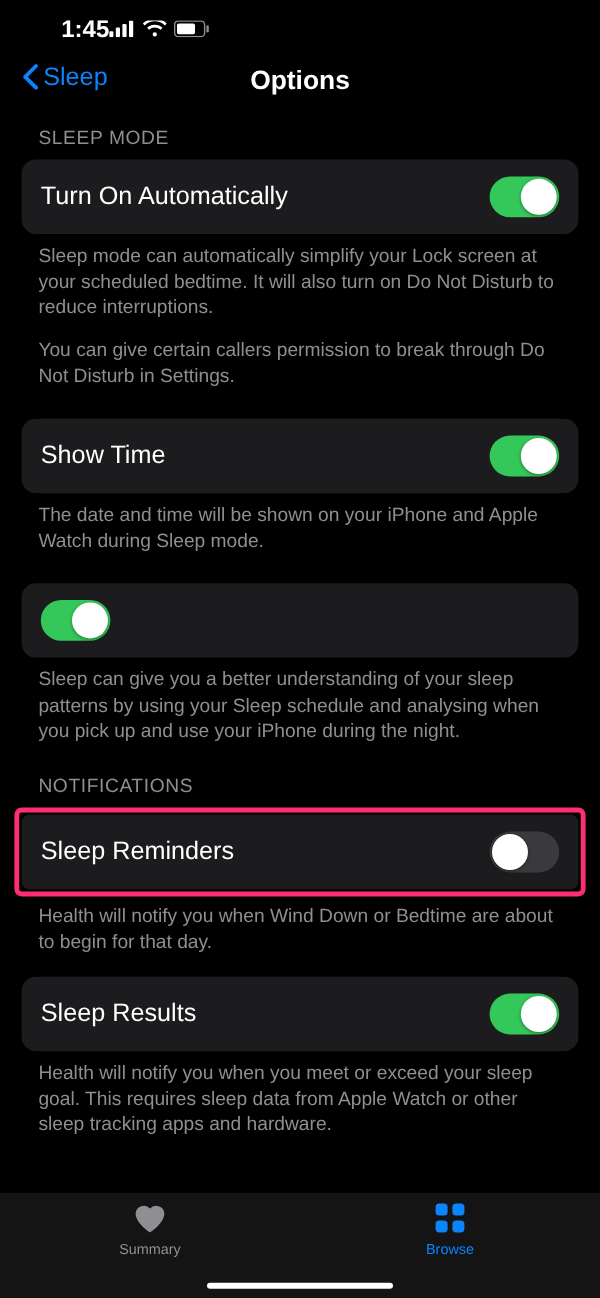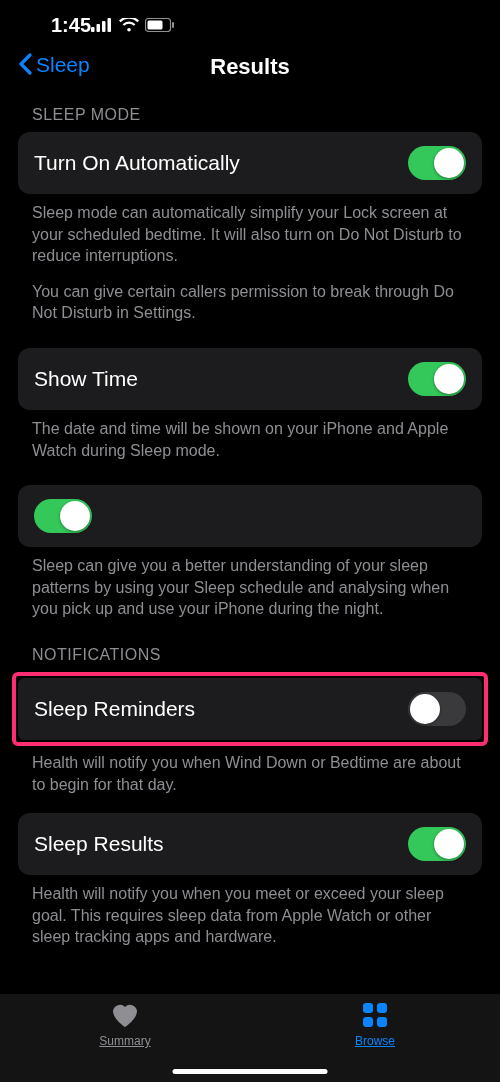--- a/index.html
+++ b/index.html
@@ -106,21 +106,20 @@
   padding-top: 8px;
 }
 .tab {
   flex: 1;
   display: flex;
   flex-direction: column;
   align-items: center;
   gap: 3px;
   color: #8e8e93;
   font-size: 12px;
-  text-decoration: underline;
 }
 .tab.active { color: #0a84ff; }
 .home-indicator {
   position: absolute;
   bottom: 8px;
   left: 50%;
   transform: translateX(-50%);
   width: 155px;
   height: 5px;
   background: #fff;
@@ -160,21 +159,21 @@
 
 <div class="nav-bar">
   <div class="back-button">
     <span>
       <svg width="14" height="22" viewBox="0 0 14 22">
           <path d="M12 2L3 11l9 9" stroke="#0a84ff" stroke-width="3.2" fill="none" stroke-linecap="round" stroke-linejoin="round"></path>
         </svg>
     </span>
     <span>Sleep</span>
   </div>
-  <div class="nav-title">Results</div>
+  <div class="nav-title">Options</div>
 </div>
 
 <div class="content">
 
   <div class="section-header">SLEEP MODE</div>
 
   <div class="cell">
     <span class="cell-label">Turn On Automatically</span>
     <div class="toggle on">
         <div class="knob"></div>

